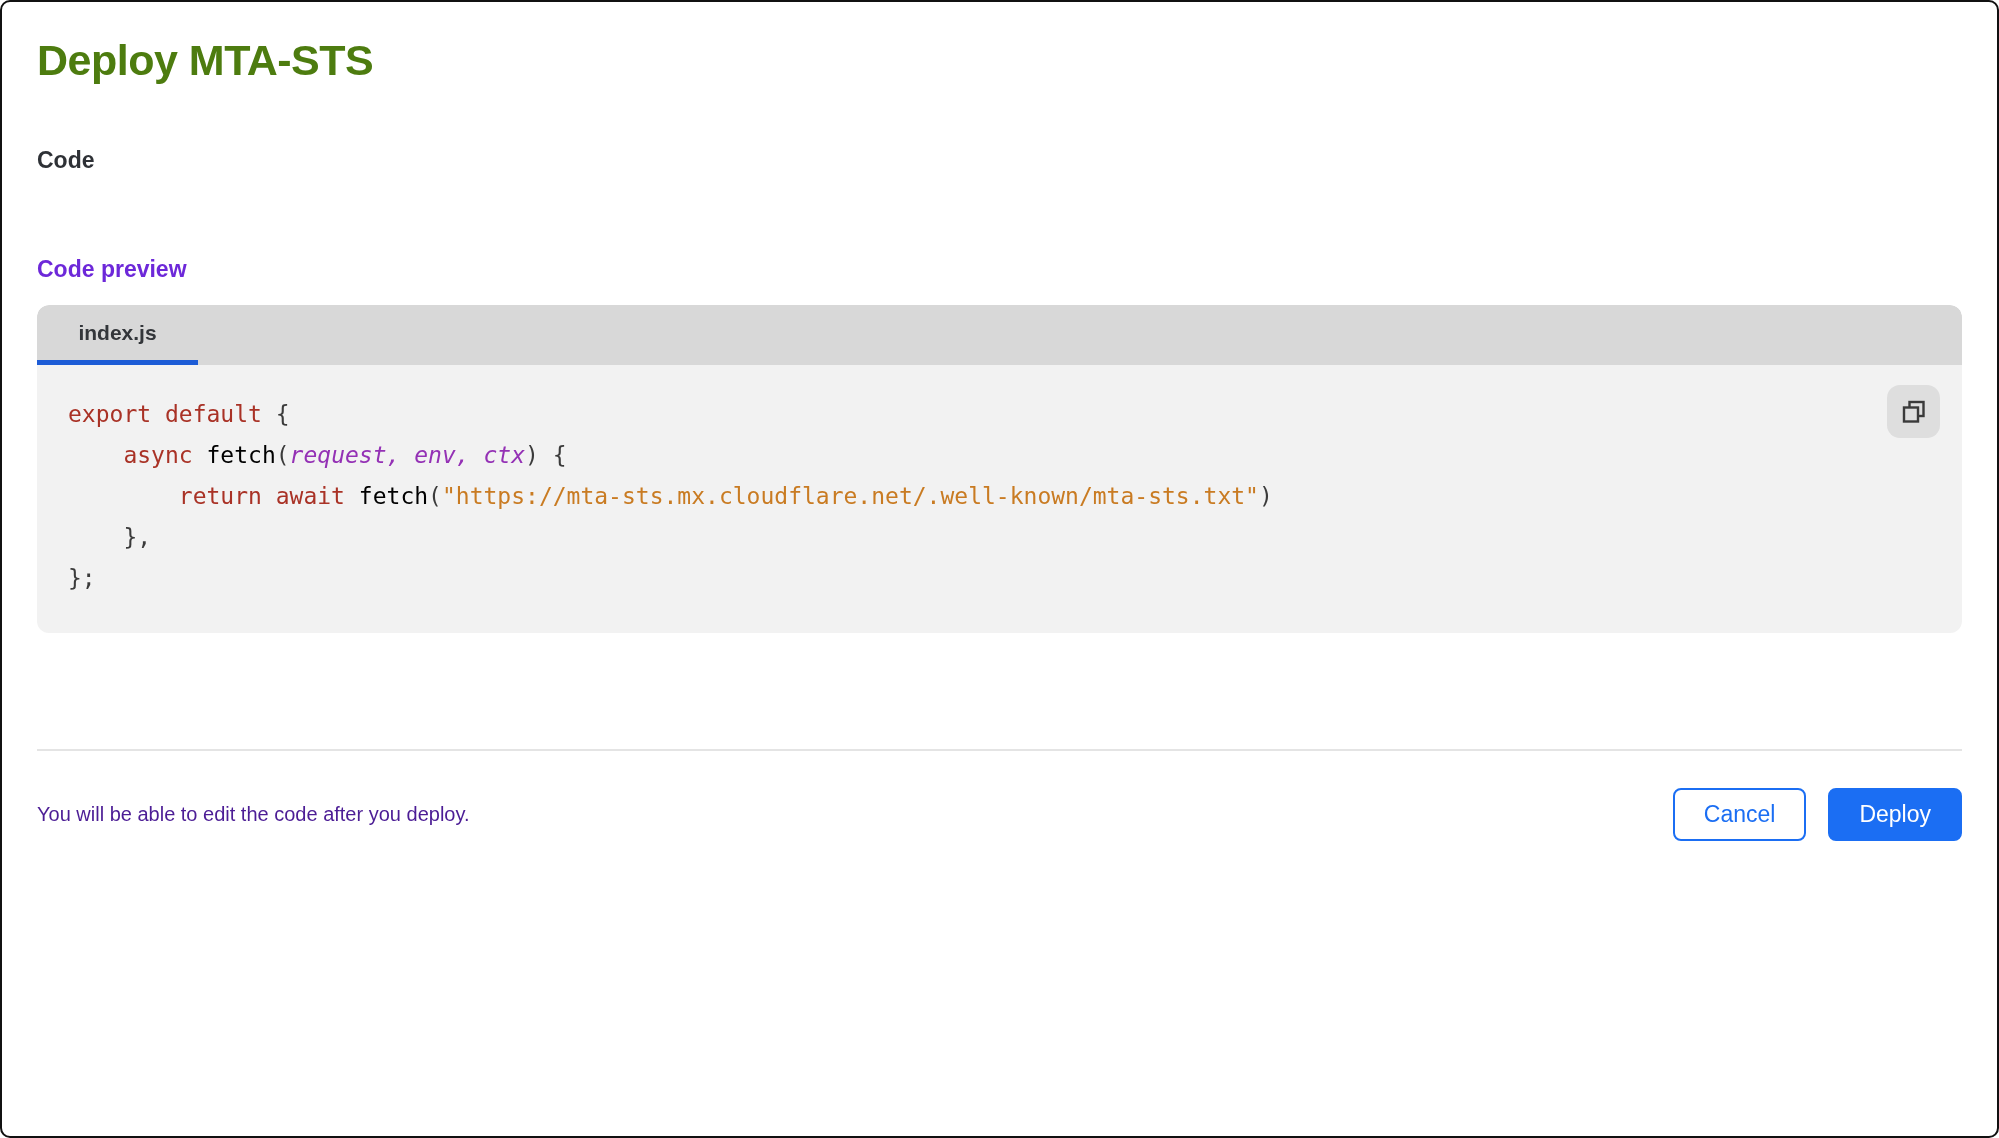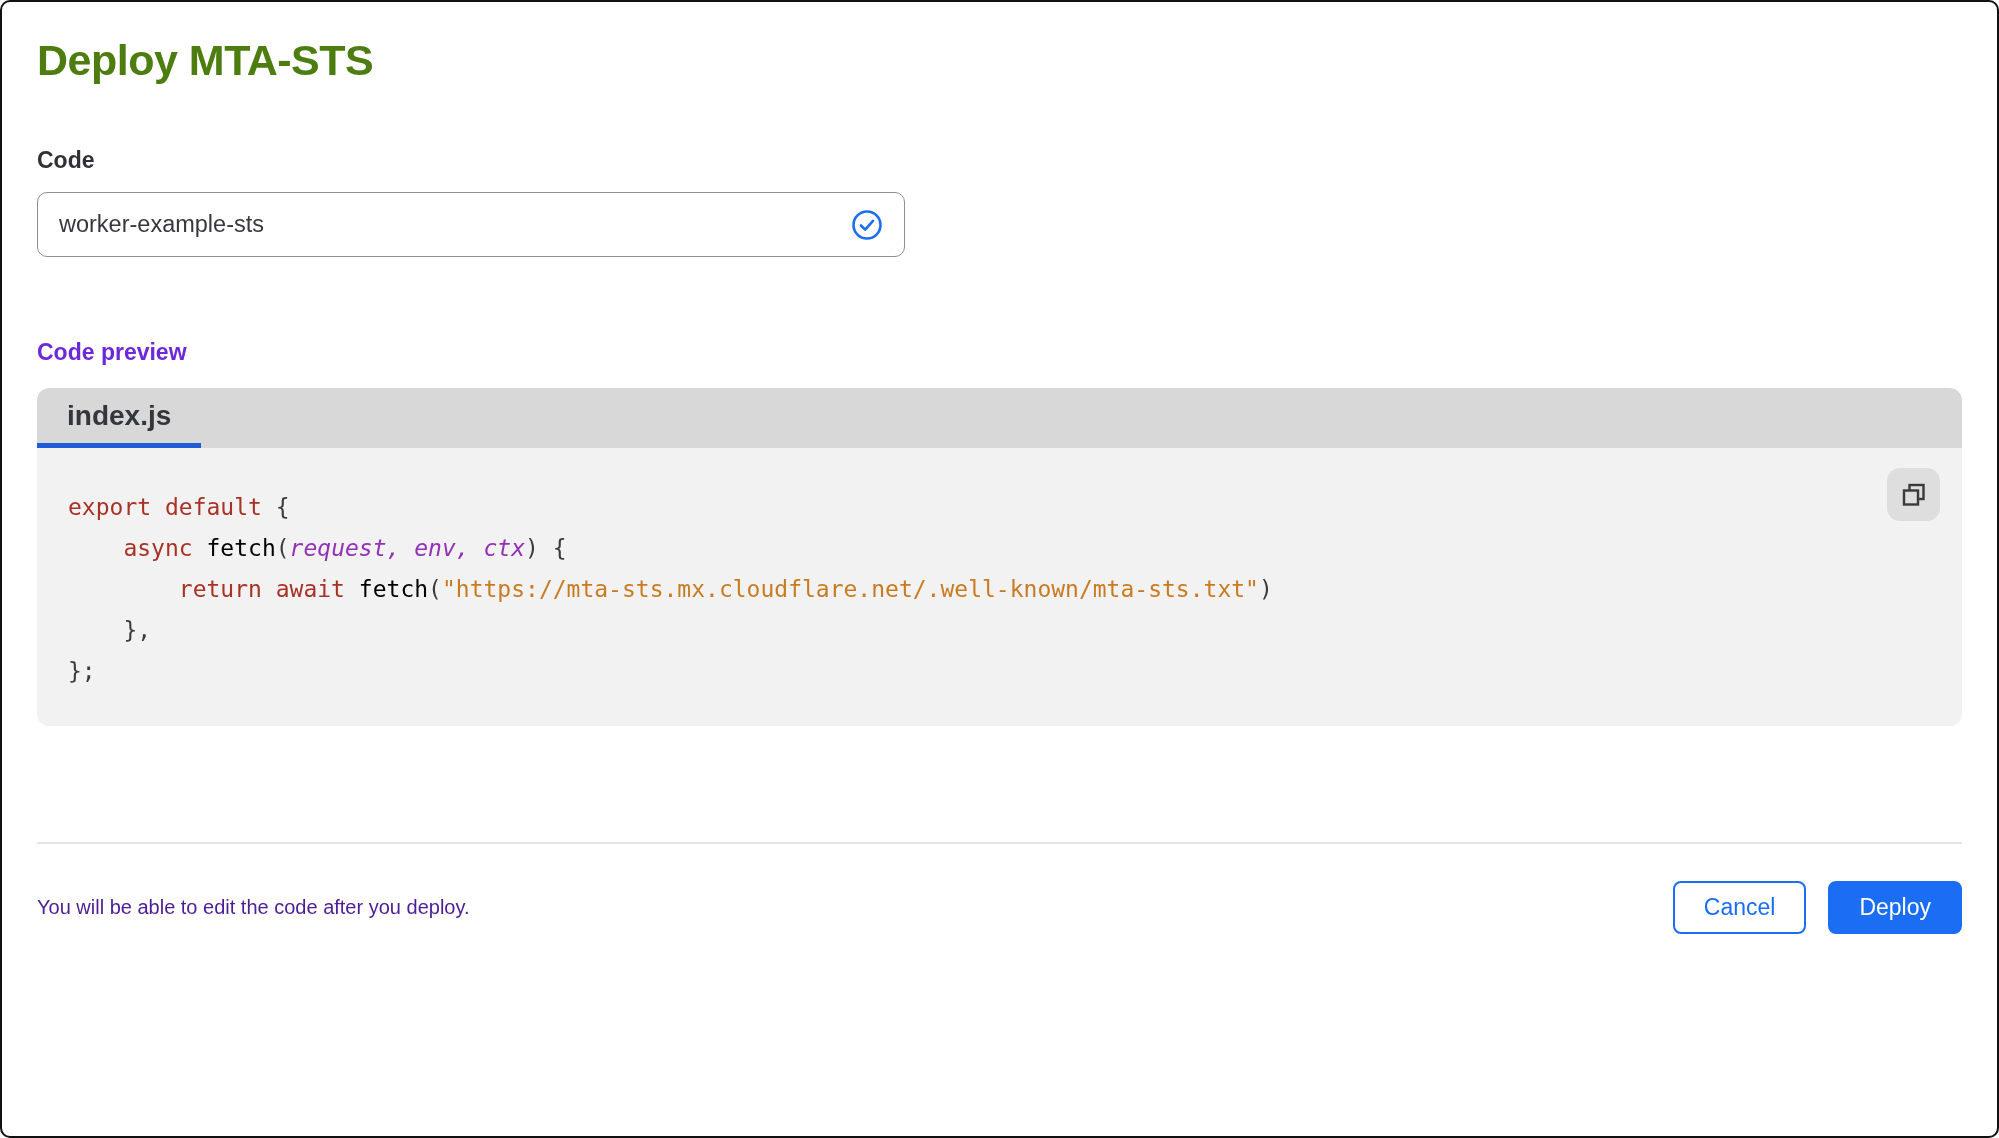--- a/index.html
+++ b/index.html
@@ -90,30 +90,30 @@
     display: flex;
     align-items: stretch;
     border-radius: 12px 12px 0 0;
   }
   .code-tab {
     display: flex;
     align-items: center;
     justify-content: center;
     min-width: 161px;
     padding: 0 30px;
-    font-size: 28px;
+    font-size: 21px;
     font-weight: 700;
     color: #33363a;
     border-bottom: 5px solid #1d5cd6;
     cursor: pointer;
   }
   .code-area {
     position: relative;
     background: #f2f2f2;
-    padding: 39px 80px 34px 31px;
+    padding: 29px 80px 34px 31px;
     min-height: 258px;
   }
   .code-pre {
     font-family: "DejaVu Sans Mono", "Liberation Mono", monospace;
     font-size: 23px;
     line-height: 41px;
     white-space: pre;
     color: #3b3b3b;
   }
   .tok-kw   { color: #a93226; }
@@ -178,27 +178,20 @@
 
 <div class="frame"></div>
 
 <div class="content">
 
   <h1 class="page-title">Deploy MTA-STS</h1>
 
 
   <div class="field-label">Code</div>
 
-  <div class="input-wrap">
-    <input class="text-input" type="text" value="worker-example-sts" style="">
-    <svg class="input-valid-icon" viewBox="0 0 32 32">
-      <circle cx="16" cy="16" r="13.5" fill="none" stroke="#1b6ef3" stroke-width="2.6"></circle>
-      <path d="M10 16.5 L14.2 20.6 L22 11.8" fill="none" stroke="#1b6ef3" stroke-width="2.6" stroke-linecap="round" stroke-linejoin="round"></path>
-    </svg>
-  </div>
 
   <div class="section-label">Code preview</div>
 
   <div class="code-block">
     <div class="code-tabbar">
       <div class="code-tab">
         <span>index.js</span>
       </div>
     </div>
     <div class="code-area">

